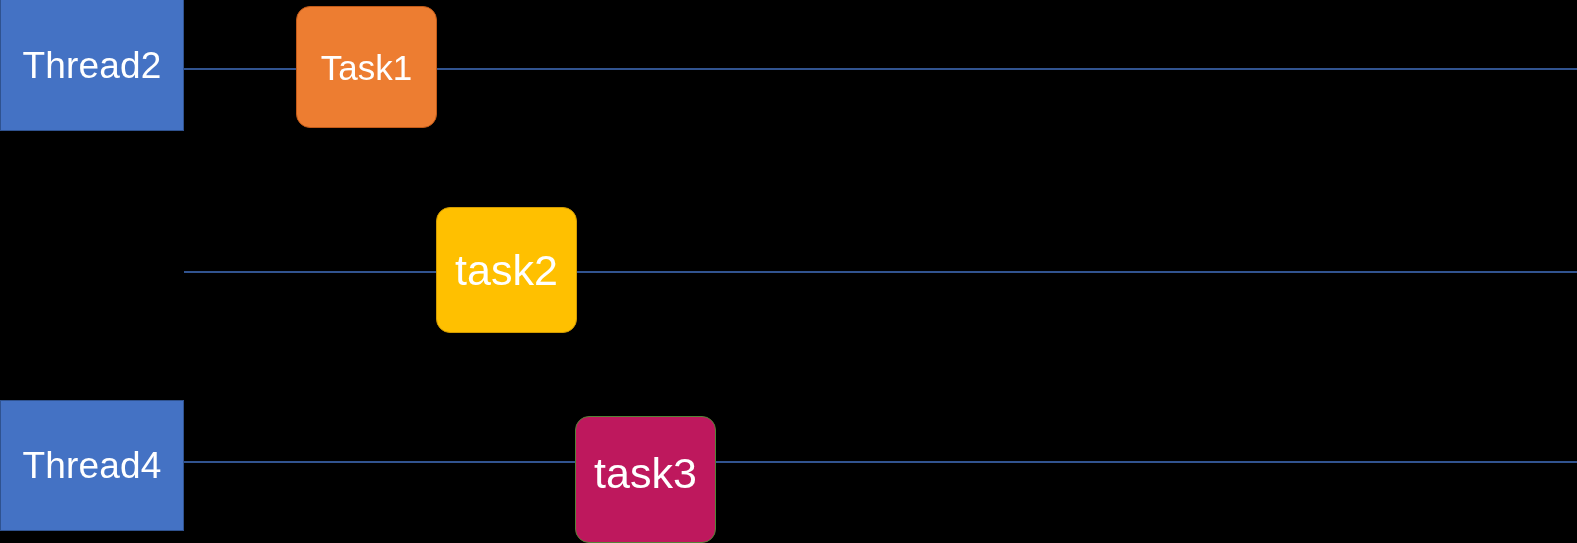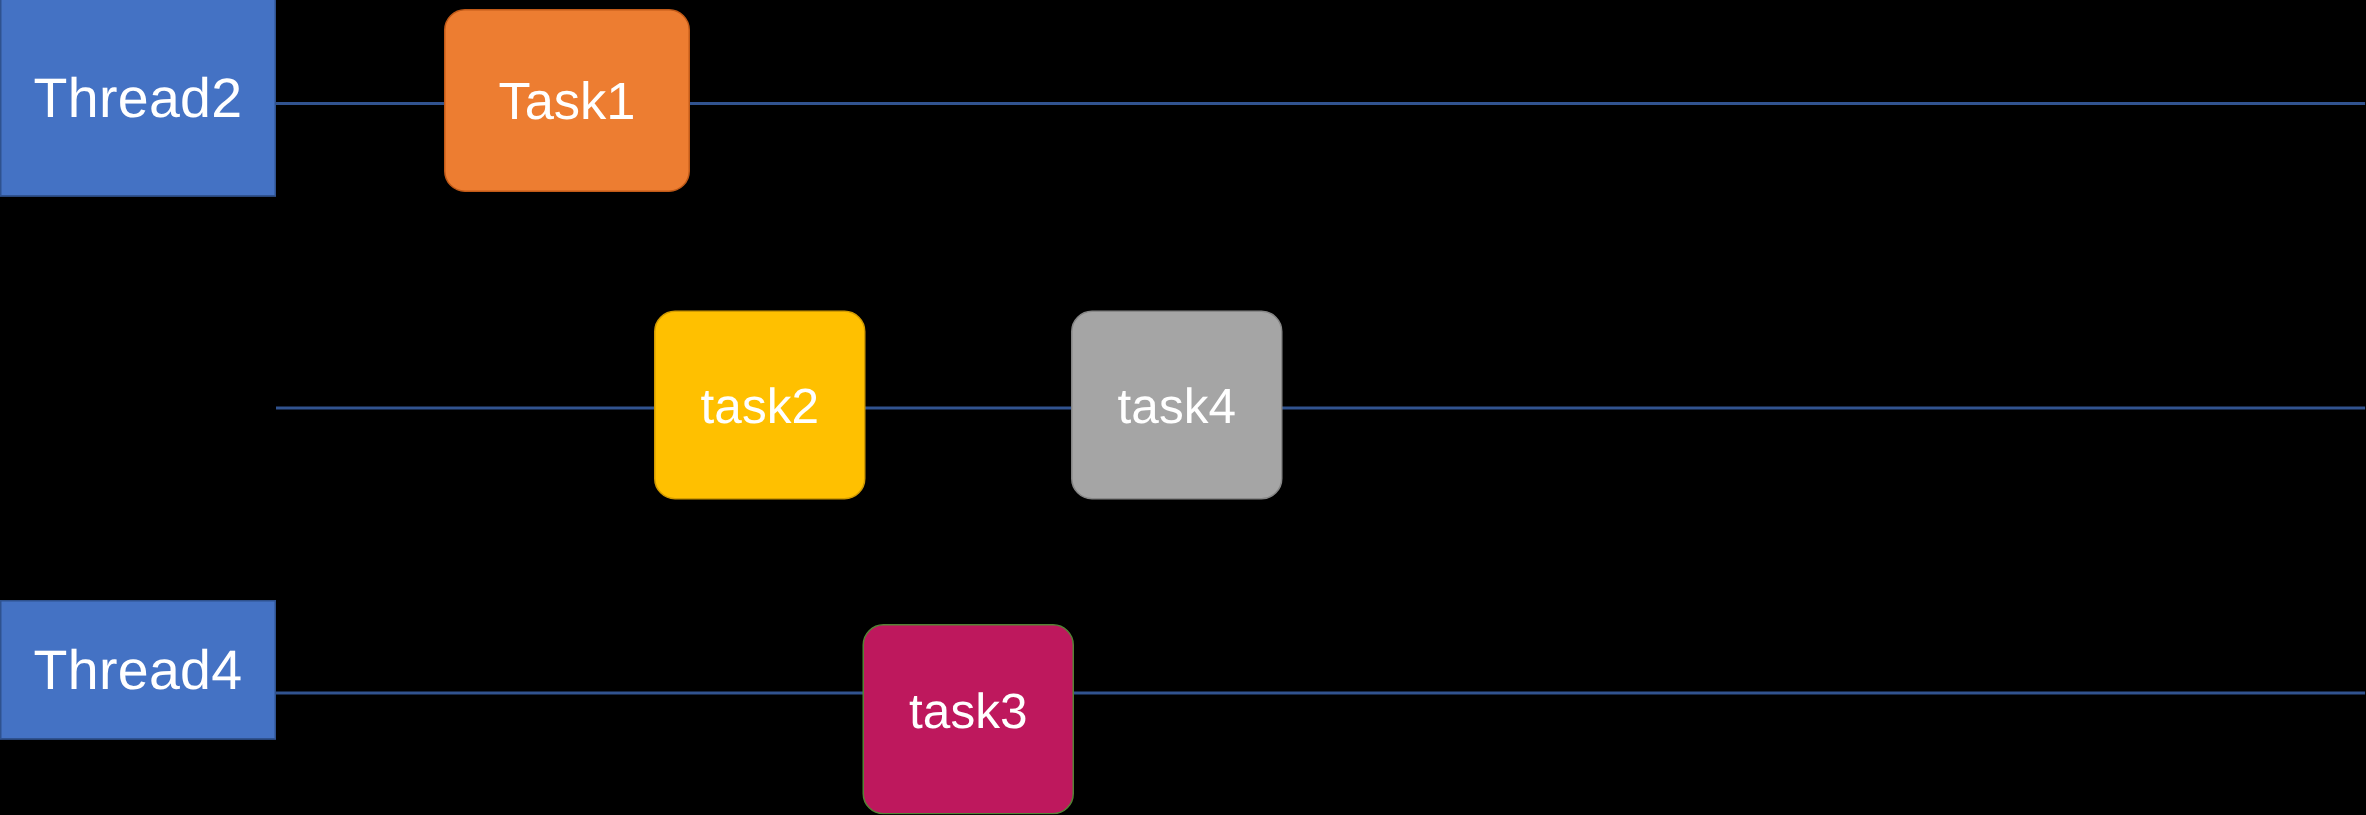--- a/index.html
+++ b/index.html
@@ -43,40 +43,40 @@
     align-items: center;
     justify-content: center;
     color: #FFFFFF;
     font-size: 37px;
     font-weight: 400;
     letter-spacing: 0.2px;
     line-height: 1;
   }
   .thread-box.t2 { top: -15px; height: 146px; }
   .thread-box.t3 { top: 207px; height: 125px; }
-  .thread-box.t4 { top: 400px; height: 93px; }
+  .thread-box.t4 { top: 400px; height: 131px; }
 
   .thread-box.t2 .thread-label { transform: translateY(7px); }
 
   
   .task-box {
     position: absolute;
     box-sizing: border-box;
     border-radius: 14px;
     display: flex;
     align-items: center;
     justify-content: center;
     color: #FFFFFF;
-    font-size: 33px;
+    font-size: 43px;
     font-weight: 400;
     line-height: 1;
     z-index: 5;
   }
   .task-box.task1 {
-    left: 296px; top: 6px; width: 164px; height: 122px;
+    left: 296px; top: 6px; width: 141px; height: 122px;
     background: #ED7D31; border: 1px solid #C15A18;
     font-size: 35px;
   }
   .task-box.task2 {
     left: 436px; top: 207px; width: 141px; height: 126px;
     background: #FFC000; border: 1px solid #D19A00;
   }
   .task-box.task4 {
     left: 714px; top: 207px; width: 141px; height: 126px;
     background: #A5A5A5; border: 1px solid #868686;
@@ -99,23 +99,20 @@
   <div class="thread-box t2">
     <span class="thread-label">Thread2</span>
   </div>
   <div class="task-box task1">
     <span class="task-label">Task1</span>
   </div>
 
   <div class="task-box task2">
     <span class="task-label">task2</span>
   </div>
-  <div class="task-box task4">
-    <span class="task-label">task4</span>
-  </div>
 
   <div class="thread-box t4">
     <span class="thread-label">Thread4</span>
   </div>
   <div class="task-box task3">
     <span class="task-label">task3</span>
   </div>
 
 </div>
 

